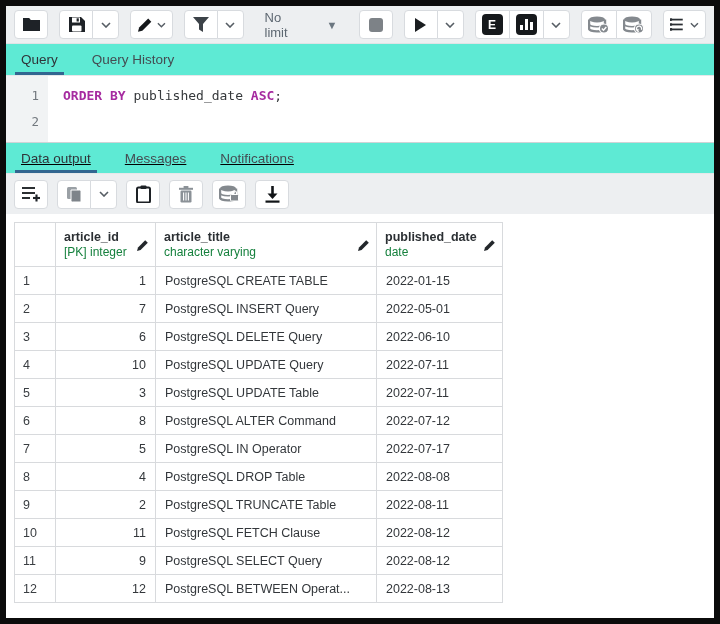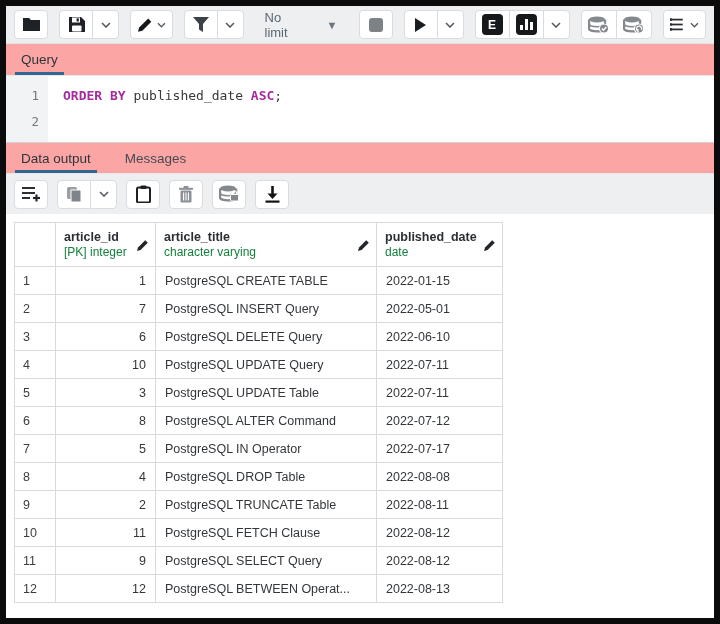--- a/index.html
+++ b/index.html
@@ -22,27 +22,27 @@
                   color: #5d6771; font-size: 13px; height: 29px; padding: 0 10px; cursor: pointer; }
   .caret { color: #6b7680; font-size: 11px; }
   .sq-black { width: 21px; height: 21px; background: #16191c; border-radius: 4px; color: #fff;
               display: flex; align-items: center; justify-content: center; font-weight: bold; font-size: 12px; }
   .bars { display: flex; align-items: flex-end; gap: 2px; height: 11px; }
   .bars i { width: 3px; background: #fff; display: block; }
   .stop-glyph { width: 14px; height: 14px; background: #7d8setContent287; background: #7d8287; border-radius: 3px; }
   .play-glyph { width: 0; height: 0; border-left: 11px solid #1a1d20; border-top: 7px solid transparent; border-bottom: 7px solid transparent; }
 
   
-  .tabs { display: flex; gap: 30px; padding: 0 13px; background: #fca5a5; border-bottom: 1px solid #e6e8ea;
+  .tabs { display: flex; gap: 30px; padding: 0 13px; background: #5eead4; border-bottom: 1px solid #e6e8ea;
           height: 32px; align-items: stretch; flex: none; }
   .tab { font-size: 13.5px; color: #444c52; display: flex; align-items: center; position: relative;
          padding: 0 2px; cursor: pointer; }
   .tab.active { color: #2f3439; }
   .tab.active::after { content: ""; position: absolute; left: -4px; right: -4px; bottom: 0; height: 3px; background: #326690; }
-  .tabs.output-tabs { border-top: 1px solid #cfd3d6; }
+  .tabs.output-tabs { border-top: 1px solid #cfd3d6; text-decoration: underline; }
 
   
   .editor { display: flex; height: 66px; background: #fff; font-family: "DejaVu Sans Mono", monospace;
             font-size: 13px; flex: none; }
   .gutter { width: 42px; background: #f1f3f4; color: #72787e; text-align: right; padding: 7px 9px 0 0;
             line-height: 26px; font-size: 12.5px; flex: none; }
   .code { padding: 7px 0 0 15px; line-height: 26px; white-space: pre; }
   .kw { color: #a62ba0; font-weight: bold; }
   .id { color: #36393c; }
 
@@ -191,36 +191,42 @@
         <svg class="icon" width="9" height="6" viewBox="0 0 10 6">
             <polyline points="1,1 5,5 9,1" fill="none" stroke="#565d64" stroke-width="1.6"></polyline>
           </svg>
       </div>
     </div>
 
     <div class="tabs">
       <div class="tab active">
           <span>Query</span>
         </div>
+      <div class="tab">
+          <span>Query History</span>
+        </div>
     </div>
 
     <div class="editor">
       <div class="gutter">
           <div>1</div>
           <div>2</div>
         </div>
       <div class="code"><div><span class="kw">ORDER</span> <span class="kw">BY</span> <span class="id">published_date</span> <span class="kw">ASC</span><span class="id">;</span></div></div>
     </div>
 
     <div class="tabs output-tabs">
       <div class="tab active">
           <span>Data output</span>
         </div>
       <div class="tab">
           <span>Messages</span>
+        </div>
+      <div class="tab">
+          <span>Notifications</span>
         </div>
     </div>
 
     <div class="toolbar output-bar">
       <div class="tbtn">
         <svg class="icon" width="19" height="16" viewBox="0 0 19 16">
             <g stroke="#202428" stroke-width="1.9">
               <line x1="0" y1="2" x2="13" y2="2"></line>
               <line x1="0" y1="7" x2="13" y2="7"></line>
               <line x1="0" y1="12" x2="8" y2="12"></line>

